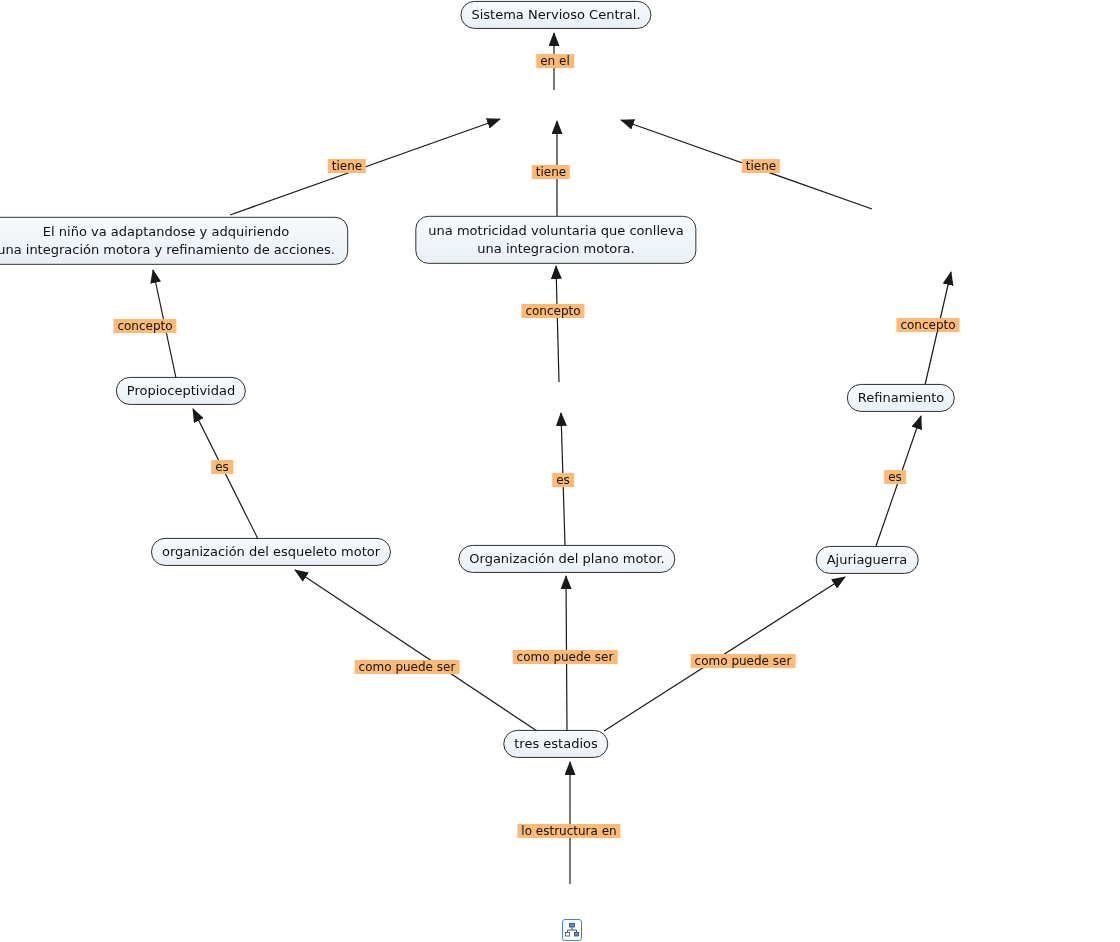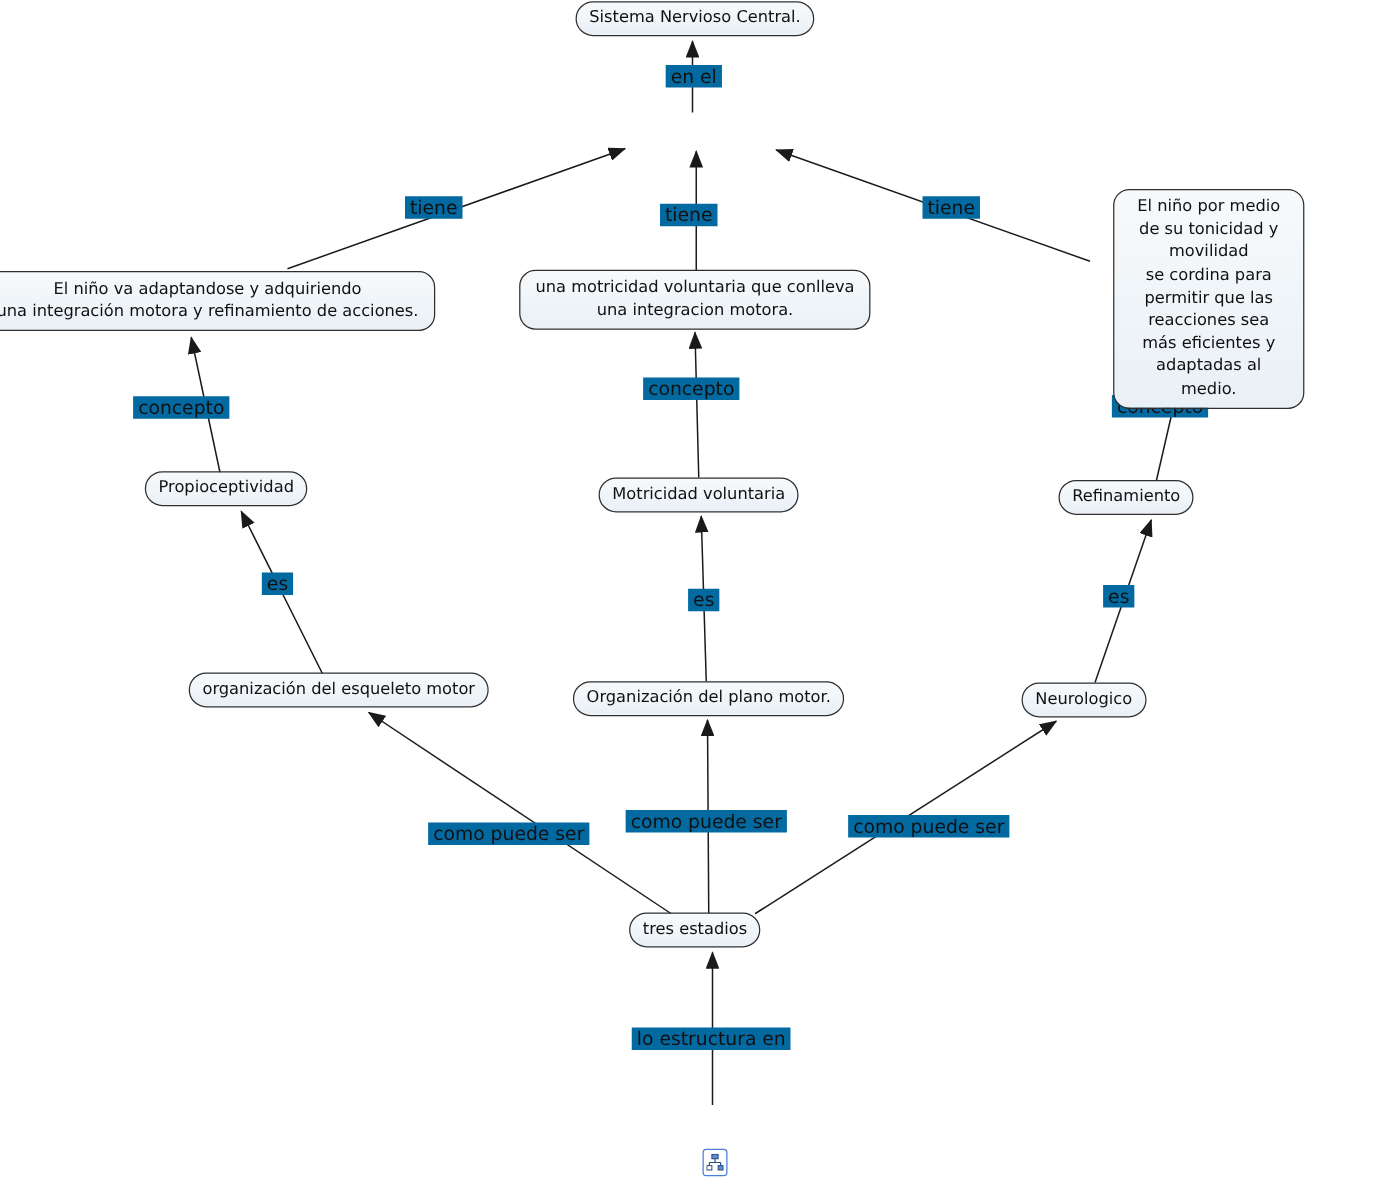--- a/index.html
+++ b/index.html
@@ -22,23 +22,23 @@
     line-height:1.4;
     color:#111111;
     text-align:center;
     white-space:pre-line;
     box-sizing:border-box;
   }
   .node.big{border-radius:13px;padding:5px 12px;}
   .edge-label{
     position:absolute;
     transform:translate(-50%,-50%);
-    background:#0369a1;
+    background:#fdba74;
     padding:0 4px;
-    font-size:15px;
+    font-size:12px;
     color:#111111;
     white-space:nowrap;
   }
   .map-icon{
     position:absolute;
     transform:translate(-50%,-50%);
     width:20px;height:22px;
     background:#ffffff;
     border:1px solid #4a7fd4;
     border-radius:3px;
@@ -89,29 +89,25 @@
   <div class="edge-label" style="left:407px;top:667px">como puede ser</div>
   <div class="edge-label" style="left:565px;top:657px">como puede ser</div>
   <div class="edge-label" style="left:743px;top:661px">como puede ser</div>
   <div class="edge-label" style="left:569px;top:831px">lo estructura en</div>
 
   <div class="node" style="left:556px;top:15px">Sistema Nervioso Central.</div>
   <div class="node big" style="left:166px;top:241px">El niño va adaptandose y adquiriendo
 una integración motora y refinamiento de acciones.</div>
   <div class="node big" style="left:556px;top:240px">una motricidad voluntaria que conlleva
 una integracion motora.</div>
-  <div class="node big" style="left:967px;top:239px">El niño por medio de su tonicidad y movilidad
-se cordina para permitir que las reacciones sea
-más eficientes y adaptadas al medio.</div>
   <div class="node" style="left:181px;top:391px">Propioceptividad</div>
-  <div class="node" style="left:559px;top:396px">Motricidad voluntaria</div>
   <div class="node" style="left:901px;top:398px">Refinamiento</div>
   <div class="node" style="left:271px;top:552px">organización del esqueleto motor</div>
   <div class="node" style="left:567px;top:559px">Organización del plano motor.</div>
-  <div class="node" style="left:867px;top:560px">Neurologico</div>
+  <div class="node" style="left:867px;top:560px">Ajuriaguerra</div>
   <div class="node" style="left:556px;top:744px">tres estadios</div>
 
   <div class="map-icon" style="left:572px;top:930px">
     <svg width="14" height="14" viewBox="0 0 14 14">
       <rect x="4.5" y="0.5" width="5" height="3.5" fill="#5b8dd9" stroke="#27477e" stroke-width="0.8"></rect>
       <line x1="7" y1="4" x2="7" y2="7" stroke="#27477e" stroke-width="0.9"></line>
       <line x1="2.5" y1="7" x2="11.5" y2="7" stroke="#27477e" stroke-width="0.9"></line>
       <line x1="2.5" y1="7" x2="2.5" y2="9.5" stroke="#27477e" stroke-width="0.9"></line>
       <line x1="11.5" y1="7" x2="11.5" y2="9.5" stroke="#27477e" stroke-width="0.9"></line>
       <rect x="0.5" y="9.5" width="4" height="3.5" fill="#ffffff" stroke="#27477e" stroke-width="0.8"></rect>

